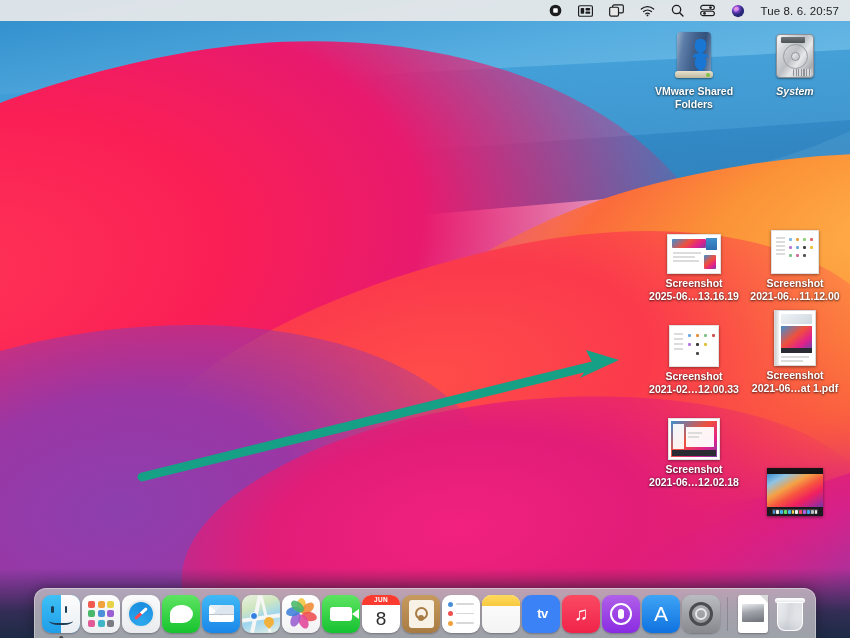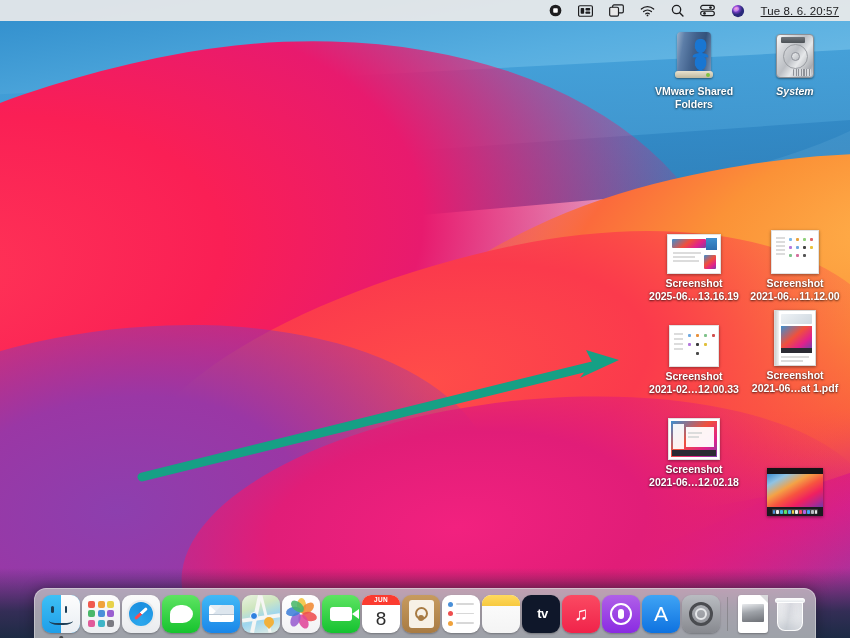--- a/index.html
+++ b/index.html
@@ -90,21 +90,21 @@
     display:flex; align-items:center;
     font-size:11.5px; color:#1d1d1f;
     -webkit-backdrop-filter:blur(16px);
   }
   .mb-left { display:flex; align-items:center; gap:0; padding-left:8px; }
   .mb-item { padding:0 9px; height:21px; line-height:21px; white-space:nowrap; cursor:default; }
   .mb-item.bold { font-weight:bold; }
   .mb-apple { padding:0 10px 0 8px; height:21px; display:flex; align-items:center; }
   .mb-right { margin-left:auto; display:flex; align-items:center; padding-right:7px; gap:0; }
   .mb-icon { padding:0 8px; height:21px; display:flex; align-items:center; }
-  .mb-clock { padding:0 4px 0 8px; font-size:11.5px; white-space:nowrap; letter-spacing:.1px;text-decoration:underline; }
+  .mb-clock { padding:0 4px 0 8px; font-size:11.5px; white-space:nowrap; letter-spacing:.1px; }
 
   
   .dicon {
     position:absolute; width:96px;
     display:flex; flex-direction:column; align-items:center;
     text-align:center;
   }
   .dicon .thumb { display:flex; align-items:flex-end; justify-content:center; height:56px; }
   .dicon .lbl {
     margin-top:3px; font-size:10.5px; font-weight:bold; color:#fff;
@@ -267,21 +267,21 @@
     border-radius:50%; background:#a87b43;}
 
   .ic-rem { background:#fff; padding:7px 6px; display:flex; flex-direction:column; justify-content:space-between;}
   .ic-rem .ln { display:flex; align-items:center; gap:3px; }
   .ic-rem .ln i { width:5px; height:5px; border-radius:50%; }
   .ic-rem .ln b { flex:1; height:1.6px; background:#d8d8d8; border-radius:1px;}
 
   .ic-notes { background:linear-gradient(180deg,#fdfdfd,#f4f4f4); }
   .ic-notes .hdr { height:11px; background:linear-gradient(180deg,#ffd95e,#f7c93f); }
 
-  .ic-tv { background:#0f172a; display:flex; align-items:center; justify-content:center;
+  .ic-tv { background:#3b82f6; display:flex; align-items:center; justify-content:center;
     color:#fff; font-size:13px; font-weight:bold; letter-spacing:-.5px;}
 
   .ic-music { background:linear-gradient(180deg,#fb4a62,#f0234a); display:flex; align-items:center; justify-content:center;
     color:#fff; font-size:19px; }
 
   .ic-pod { background:linear-gradient(180deg,#b060e8,#8a2be2); display:flex; align-items:center; justify-content:center;}
   .ic-pod .ring { width:22px; height:22px; border-radius:50%; border:2px solid #fff; position:relative;}
   .ic-pod .mic { position:absolute; left:50%; top:4px; margin-left:-3px; width:6px; height:10px;
     background:#fff; border-radius:3px;}
 

